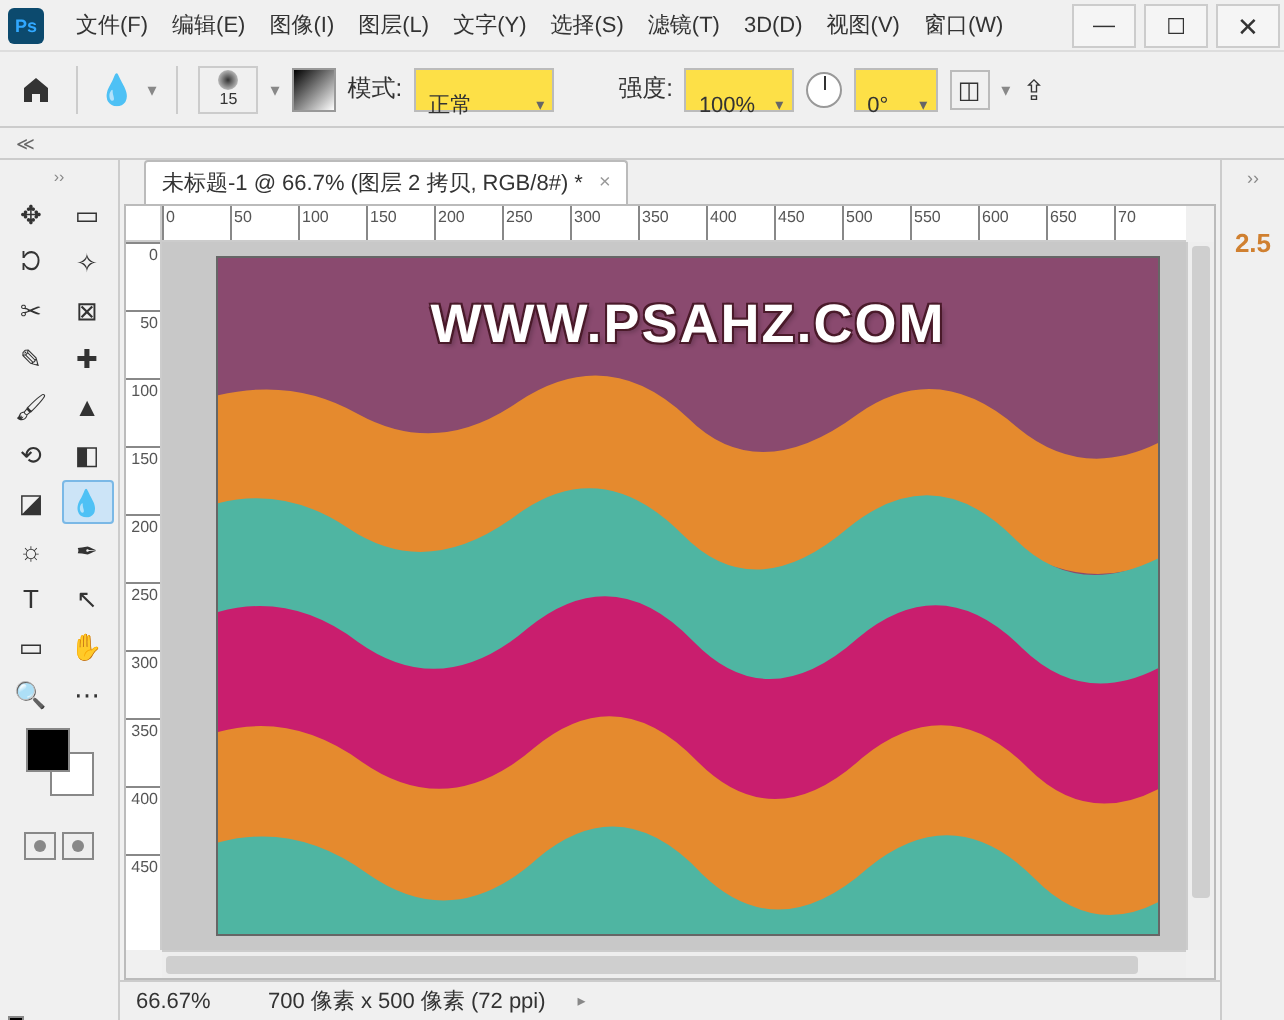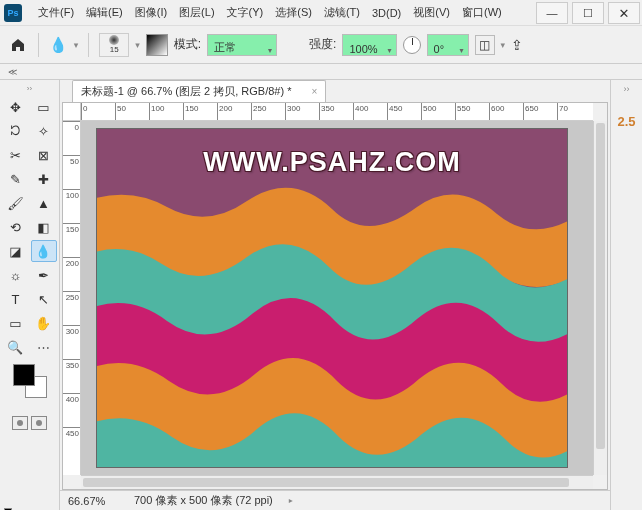--- a/index.html
+++ b/index.html
@@ -11,21 +11,21 @@
 .win-btn{width:32px;height:22px;display:flex;align-items:center;justify-content:center;border:1px solid #ccc;background:#f5f5f5;margin:2px;font-size:11px}
 .win-btn.close{font-size:13px}
 .options-bar{height:38px;background:#f0f0f0;display:flex;align-items:center;padding:0 8px;border-bottom:1px solid #ccc;gap:6px}
 .home-icon{width:20px;height:20px;display:flex;align-items:center;justify-content:center}
 .divider{width:1px;height:24px;background:#ccc;margin:0 4px}
 .brush-preview{width:30px;height:24px;display:flex;flex-direction:column;align-items:center;justify-content:center;border:1px solid #ccc}
 .brush-dot{width:10px;height:10px;background:radial-gradient(circle,#333,transparent);border-radius:50%}
 .brush-size{font-size:8px}
 .mode-grad{width:22px;height:22px;border:1px solid #999;background:linear-gradient(135deg,#000,#fff)}
 .opt-label{font-size:12px}
-.dropdown{height:22px;border:1px solid #bbb;background:#86efac;padding:16px 18px 0 6px;display:flex;align-items:flex-end;position:relative;min-width:70px}
+.dropdown{height:22px;border:1px solid #bbb;background:#fde047;padding:16px 18px 0 6px;display:flex;align-items:center;position:relative;min-width:70px}
 .dropdown::after{content:"▾";position:absolute;right:4px;font-size:8px;color:#666}
 .dropdown.small{min-width:48px}
 .angle-dial{width:18px;height:18px;border:1px solid #999;border-radius:50%;position:relative;background:#fff}
 .angle-dial::after{content:"";position:absolute;width:1px;height:7px;background:#333;left:8px;top:1px}
 .press-icon{width:20px;height:20px;border:1px solid #bbb;display:flex;align-items:center;justify-content:center;font-size:12px}
 .collapse-strip{height:16px;background:#f0f0f0;display:flex;align-items:center;padding:0 8px;border-bottom:1px solid #ccc}
 .chev{font-size:9px;color:#666}
 .workspace{position:absolute;top:80px;left:0;right:0;bottom:0;display:flex}
 .toolbox{width:60px;background:#f0f0f0;border-right:1px solid #ccc;padding:4px 2px;display:flex;flex-direction:column;align-items:center}
 .tool-grid{display:grid;grid-template-columns:26px 26px;gap:2px}
@@ -36,30 +36,30 @@
 .swatch-fg{position:absolute;width:22px;height:22px;background:#000;border:1px solid #888;left:0;top:0}
 .swatch-bg{position:absolute;width:22px;height:22px;background:#fff;border:1px solid #888;right:0;bottom:0}
 .swatch-mini{position:absolute;left:4px;bottom:-12px;width:14px;height:14px;display:flex}
 .swatch-mini::before{content:"";width:7px;height:7px;background:#000;border:1px solid #888}
 .swatch-mini::after{content:"";width:7px;height:7px;background:#fff;border:1px solid #888;margin-left:-1px;margin-top:3px}
 .mask-icons{margin-top:18px;display:flex;gap:3px}
 .mask-ic{width:16px;height:14px;border:1px solid #888;background:#eee;position:relative}
 .mask-ic::after{content:"";position:absolute;width:6px;height:6px;border-radius:50%;background:#888;left:4px;top:3px}
 .doc-area{flex:1;display:flex;flex-direction:column;background:#f0f0f0;position:relative}
 .tab-strip{height:22px;display:flex;align-items:end;padding-left:12px}
-.doc-tab{background:#fff;border:1px solid #bbb;border-bottom:none;padding:3px 8px;font-size:10px;color:#555;display:flex;align-items:center;gap:20px;border-radius:2px 2px 0 0}
+.doc-tab{background:#fff;border:1px solid #bbb;border-bottom:none;padding:3px 8px;font-size:10px;color:#555;display:flex;align-items:center;gap:8px;border-radius:2px 2px 0 0}
 .doc-tab .x{font-size:10px;color:#999}
 .canvas-container{flex:1;position:relative;background:#f0f0f0;border:1px solid #bbb;margin:0 2px}
 .ruler-h{position:absolute;left:18px;right:14px;top:0;height:18px;background:#fff;border-bottom:1px solid #ccc;display:flex;overflow:hidden}
 .ruler-v{position:absolute;left:0;top:18px;bottom:14px;width:18px;background:#fff;border-right:1px solid #ccc;display:flex;flex-direction:column;overflow:hidden}
 .ruler-corner{position:absolute;left:0;top:0;width:18px;height:18px;background:#fff;border-right:1px solid #ccc;border-bottom:1px solid #ccc}
 .tick-h{flex:0 0 34px;border-left:1px solid #888;font-size:8px;padding-left:1px;color:#555;display:flex;align-items:flex-start;height:18px;padding-top:1px}
 .tick-v{flex:0 0 34px;border-top:1px solid #888;font-size:8px;color:#555;writing-mode:horizontal-tb;display:flex;align-items:flex-start;justify-content:flex-end;padding-right:1px;padding-top:1px;height:34px}
 .canvas-view{position:absolute;left:18px;top:18px;right:14px;bottom:14px;background:#c8c8c8;overflow:hidden}
-.artboard{position:absolute;left:16px;top:8px;width:470px;height:338px;background:#8a4a6f;overflow:hidden;box-shadow:0 0 0 1px #666}
+.artboard{position:absolute;left:28px;top:8px;width:470px;height:338px;background:#8a4a6f;overflow:hidden;box-shadow:0 0 0 1px #666}
 .watermark{position:absolute;top:18px;left:0;right:0;text-align:center;font-family:Arial Black,Arial,sans-serif;font-size:27px;font-weight:900;color:#fff;letter-spacing:1px;text-shadow:-1px -1px 0 #4a1a2a,1px -1px 0 #4a1a2a,-1px 1px 0 #4a1a2a,1px 1px 0 #4a1a2a,2px 2px 2px rgba(0,0,0,.2)}
 .scroll-h{position:absolute;left:18px;right:14px;bottom:0;height:14px;background:#eee;border-top:1px solid #ccc}
 .scroll-v{position:absolute;right:0;top:18px;bottom:14px;width:14px;background:#eee;border-left:1px solid #ccc}
 .scroll-thumb-h{position:absolute;left:2px;width:95%;top:2px;bottom:2px;background:#cfcfcf;border-radius:2px}
 .scroll-thumb-v{position:absolute;top:2px;height:92%;left:2px;right:2px;background:#cfcfcf;border-radius:2px}
 .status-bar{height:20px;background:#f0f0f0;border-top:1px solid #ccc;display:flex;align-items:center;padding:0 8px;gap:16px;font-size:10px;color:#555}
 .status-zoom{width:50px}
 .right-panel{width:32px;background:#f0f0f0;border-left:1px solid #ccc;padding-top:4px;text-align:center}
 .panel-val{font-size:13px;color:#d08030;font-weight:bold;margin-top:20px}
 .panel-chev{font-size:9px;color:#888}

